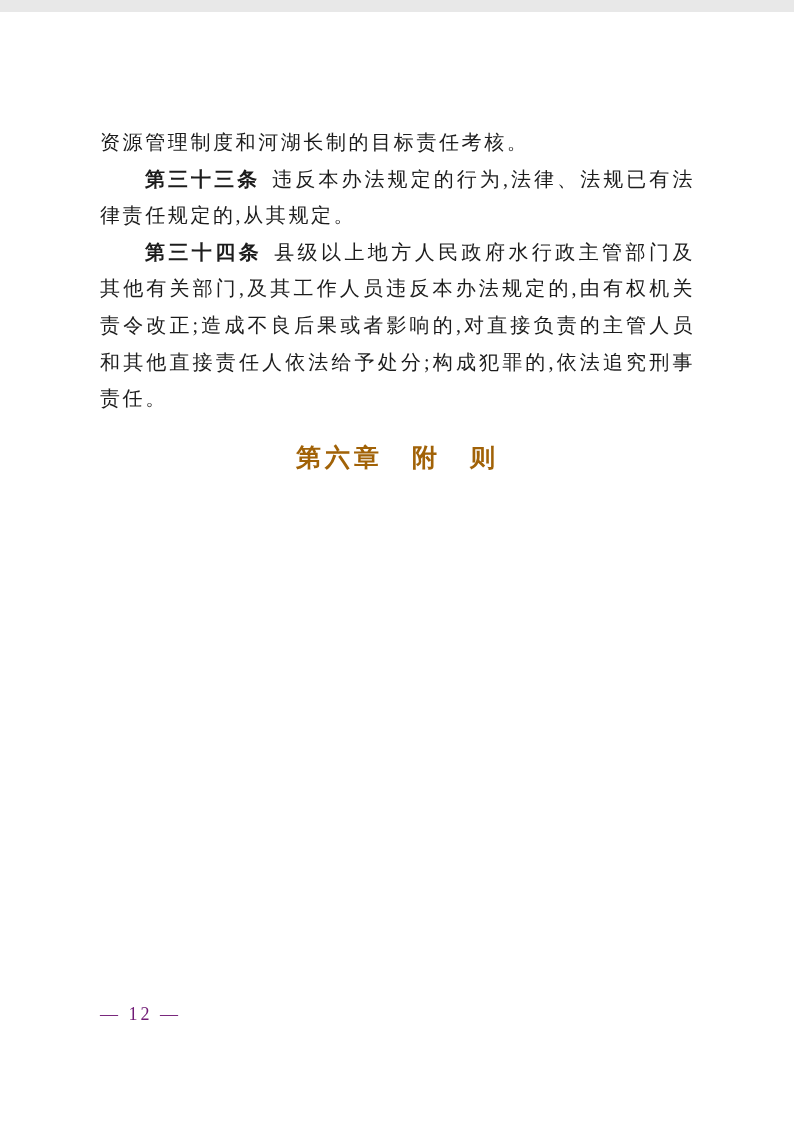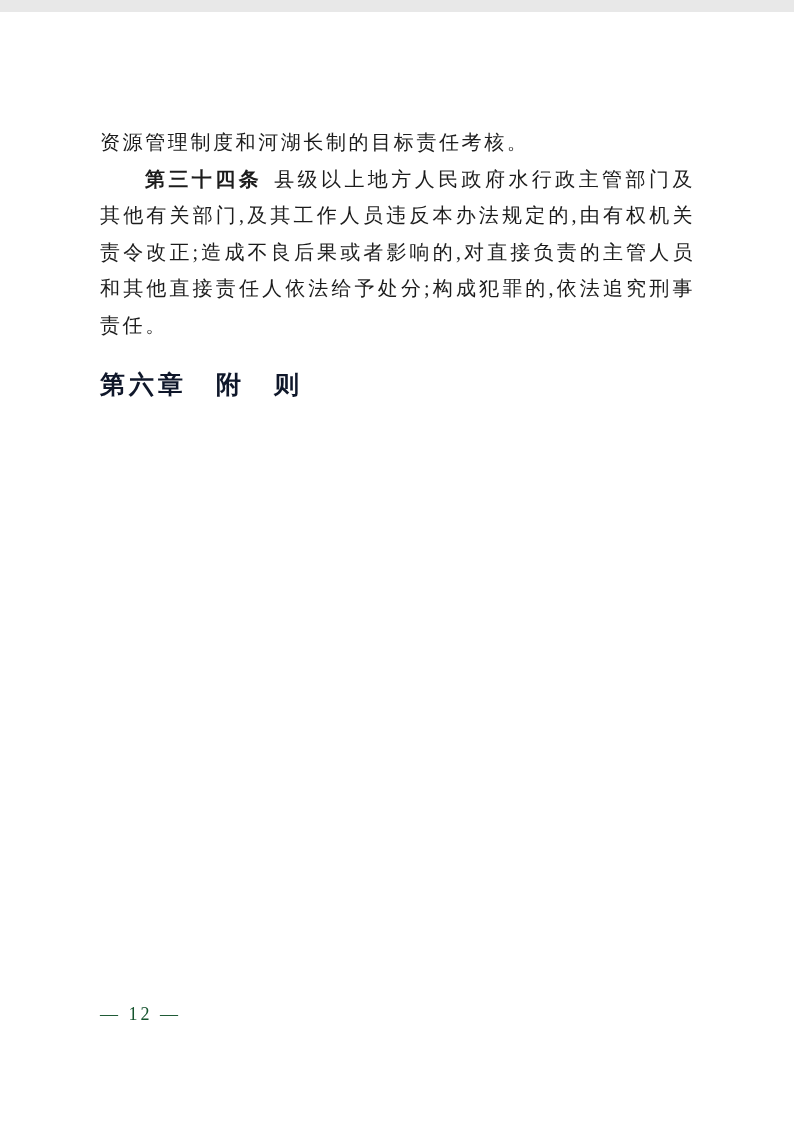--- a/index.html
+++ b/index.html
@@ -39,42 +39,44 @@
     font-family: "Liberation Sans", "DejaVu Sans", sans-serif;
     font-weight: 700;
     margin-right: 12px;
     letter-spacing: 2.6px;
   }
   .chapter-heading {
     margin: 19px 0 13px 0;
     font-size: 25px;
     line-height: 42px;
     font-weight: 700;
+    text-align: center;
     letter-spacing: 4px;
     font-family: "Liberation Sans", "DejaVu Sans", sans-serif;
-    color: #0f172a;
+    color: #a16207;
   }
   .footer {
     position: absolute;
     left: 100px;
     top: 992px;
     font-size: 18px;
     letter-spacing: 3px;
-    color: #14532d;
+    color: #701a75;
     font-family: "Liberation Serif", "DejaVu Serif", serif;
   }
 </style>
 </head>
 <body>
 
 <div class="page">
   <div class="content">
 
     <p class="para"><span>资源管理制度和河湖长制的目标责任考核。</span></p>
 
+    <p class="para indent"><span class="art-lead">第三十三条</span><span>违反本办法规定的行为,法律、法规已有法律责任规定的,从其规定。</span></p>
 
     <p class="para indent"><span class="art-lead">第三十四条</span><span>县级以上地方人民政府水行政主管部门及其他有关部门,及其工作人员违反本办法规定的,由有权机关责令改正;造成不良后果或者影响的,对直接负责的主管人员和其他直接责任人依法给予处分;构成犯罪的,依法追究刑事责任。</span></p>
 
 
     <h2 class="chapter-heading">第六章　附　则</h2>
 
 
   </div>
 
   <div class="footer">— 12 —</div>

